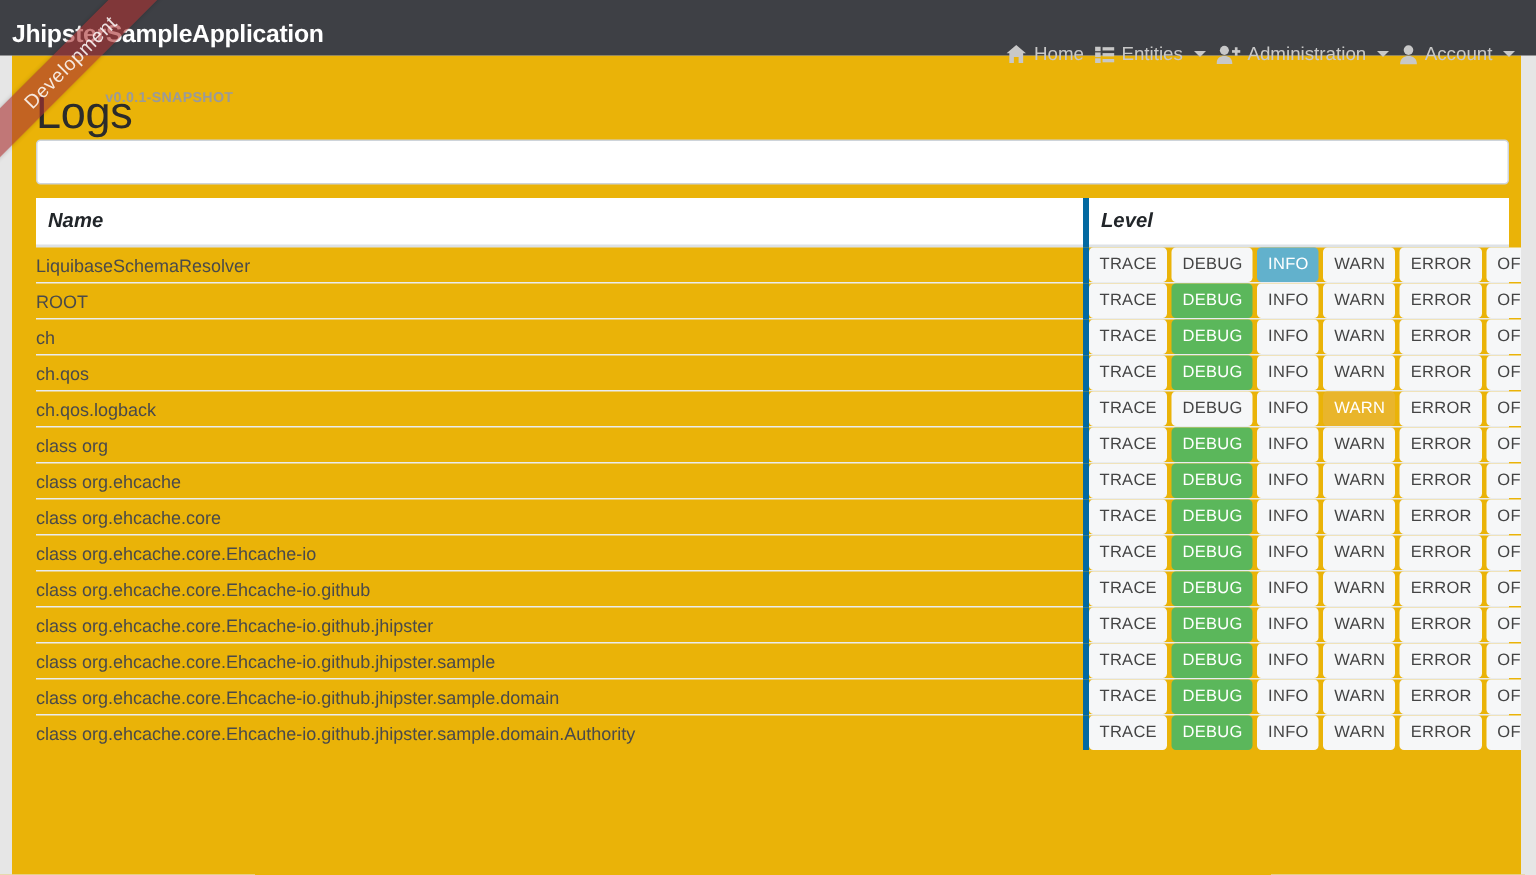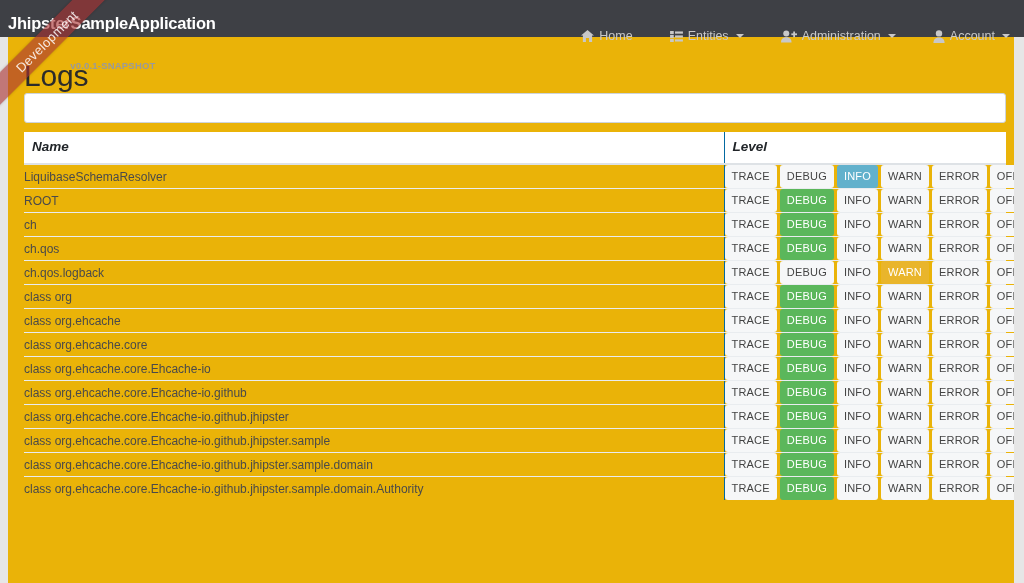--- a/index.html
+++ b/index.html
@@ -45,21 +45,21 @@
     letter-spacing: 0.2px;
     margin-left: 2px;
     position: relative;
     top: 2px;
     text-align: right;
   }
   .nav-right {
     margin-left: auto;
     display: flex;
     align-items: center;
-    gap: 37px;
+    gap: 7px;
     margin-top: 35px;
   }
   .nav-item {
     display: flex;
     align-items: center;
     gap: 5px;
     color: #c8c8c8;
     font-size: 12.5px;
     text-decoration: none;
     cursor: pointer;
@@ -157,21 +157,21 @@
     font-style: italic;
   }
   table.logs td {
     border-bottom: 1px solid #e9ecef;
     padding: 0;
     vertical-align: middle;
   }
   th.col-name, td.col-name { width: 700px; }
   th.col-level, td.col-level {
     width: 282px;
-    border-left: 1px solid #0369a1;
+    border-left: 4px solid #0369a1;
   }
   td.col-name {
     font-size: 12px;
     color: #4a4a4a;
     padding: 8px 0 8px 8px;
     white-space: nowrap;
     overflow: hidden;
   }
   td.col-level { padding: 3px 0 3px 4px; }
 

